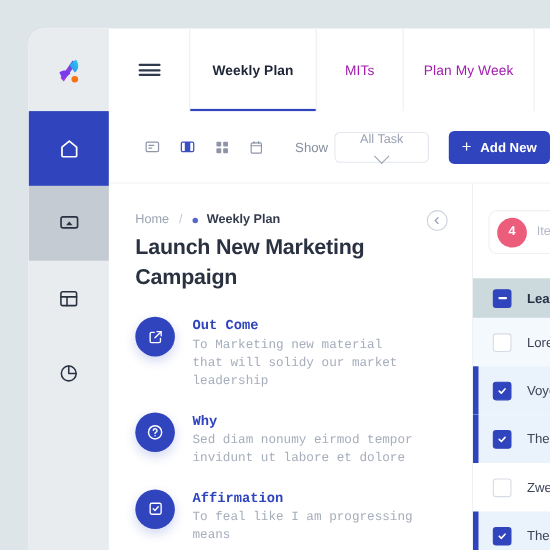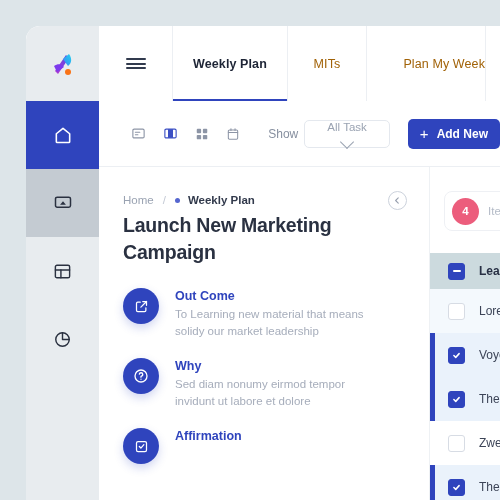--- a/index.html
+++ b/index.html
@@ -39,31 +39,31 @@
   }
   .burger{
     width:73px;display:flex;align-items:center;justify-content:center;
     border-right:1px solid #eceff3;
   }
   .burger span{display:block;width:20px;height:2px;background:#313a4d;border-radius:2px;margin:2.5px 0;}
   .burger span:nth-child(2){width:20px;}
   .burger span:nth-child(3){width:20px;}
   .tab{
     display:flex;align-items:center;justify-content:center;
-    font-size:12.5px;color:#a16207;letter-spacing:.1px;
+    font-size:12.5px;color:#a21caf;letter-spacing:.1px;
     border-right:1px solid #eceff3;position:relative;
     padding:0 16px;white-space:nowrap;
   }
   .tab.active{color:#1d2435;font-weight:bold;}
   .tab.active:after{
     content:"";position:absolute;left:0;right:0;bottom:-1px;height:3px;background:#2f44bd;
   }
   .tab.t1{width:114px;padding:0;}
   .tab.t2{width:78px;padding:0;}
-  .tab.t3{width:118px;padding:0;justify-content:flex-end;}
+  .tab.t3{width:118px;padding:0;}
 
   
   .toolbar{
     position:absolute;left:73px;top:75px;width:401px;height:66px;
     background:#ffffff;border-bottom:1px solid #eceff3;
     display:flex;align-items:center;padding-left:27px;box-sizing:border-box;
   }
   .vicon{width:28px;height:28px;display:flex;align-items:center;justify-content:center;margin-right:6px;color:#8d95a6;}
   .vicon.on{color:#3b4fc4;}
   .show-label{font-size:12px;color:#868f9f;margin-left:16px;margin-right:6px;}
@@ -91,21 +91,21 @@
   .crumb .dot{width:5px;height:5px;border-radius:50%;background:#5566cf;margin-right:8px;}
   .crumb .cur{color:#323a4c;font-weight:bold;}
   .backbtn{
     margin-left:auto;width:17px;height:17px;border:1.3px solid #ccd2dc;border-radius:50%;
     display:flex;align-items:center;justify-content:center;color:#98a0af;font-size:9px;
   }
   .title{
     margin-top:3px;font-size:19.5px;line-height:27px;color:#2a3141;font-weight:bold;
     letter-spacing:-.2px;max-width:230px;
   }
-  .items{margin-top:22px;}
+  .items{margin-top:22px;font-family:Liberation Mono, monospace;}
   .item{display:flex;margin-bottom:19px;}
   .bullet{
     width:36px;height:36px;border-radius:50%;background:#2f44bd;flex:0 0 36px;
     display:flex;align-items:center;justify-content:center;color:#fff;
     box-shadow:0 4px 10px rgba(47,68,189,.22);
   }
   .itxt{margin-left:16px;padding-top:1px;}
   .ititle{font-size:12.5px;font-weight:bold;color:#2f44bd;margin-bottom:3px;}
   .idesc{font-size:11.5px;line-height:16.5px;color:#a6adbb;max-width:205px;}
 
@@ -292,21 +292,21 @@
       <div class="item">
         <div class="bullet">
           <svg width="15" height="15" viewBox="0 0 24 24" fill="none" stroke="currentColor" stroke-width="2" stroke-linecap="round" stroke-linejoin="round">
             <path d="M10 5 H6 a2 2 0 0 0 -2 2 v11 a2 2 0 0 0 2 2 h11 a2 2 0 0 0 2 -2 v-4"></path>
             <polyline points="14,4 20,4 20,10"></polyline>
               <line x1="11" y1="13" x2="20" y2="4"></line>
           </svg>
         </div>
         <div class="itxt">
           <div class="ititle">Out Come</div>
-          <div class="idesc">To Learning new material that means solidy our market leadership</div>
+          <div class="idesc">To Marketing new material that will solidy our market leadership</div>
         </div>
       </div>
 
       <div class="item">
         <div class="bullet">
           <svg width="16" height="16" viewBox="0 0 24 24" fill="none" stroke="currentColor" stroke-width="2" stroke-linecap="round" stroke-linejoin="round">
             <circle cx="12" cy="12" r="9"></circle>
             <path d="M9.5 9.2 a2.6 2.6 0 1 1 3.2 3 c-.6 .3 -.8 .8 -.8 1.5"></path>
             <circle cx="12" cy="16.8" r="1" fill="currentColor" stroke="none"></circle>
           </svg>
@@ -319,20 +319,21 @@
 
       <div class="item">
         <div class="bullet">
           <svg width="15" height="15" viewBox="0 0 24 24" fill="none" stroke="currentColor" stroke-width="2" stroke-linecap="round" stroke-linejoin="round">
             <rect x="4" y="4" width="16" height="16" rx="2.5"></rect>
             <polyline points="8.5,12 11,14.5 15.8,9"></polyline>
           </svg>
         </div>
         <div class="itxt">
           <div class="ititle">Affirmation</div>
+          <div class="idesc">To feal like I am progressing means</div>
         </div>
       </div>
 
     </div>
   </div>
 
   <div class="right">
     <div class="searchbox">
       <span class="badge">4</span>
       <span class="searchph">Item Se</span>

